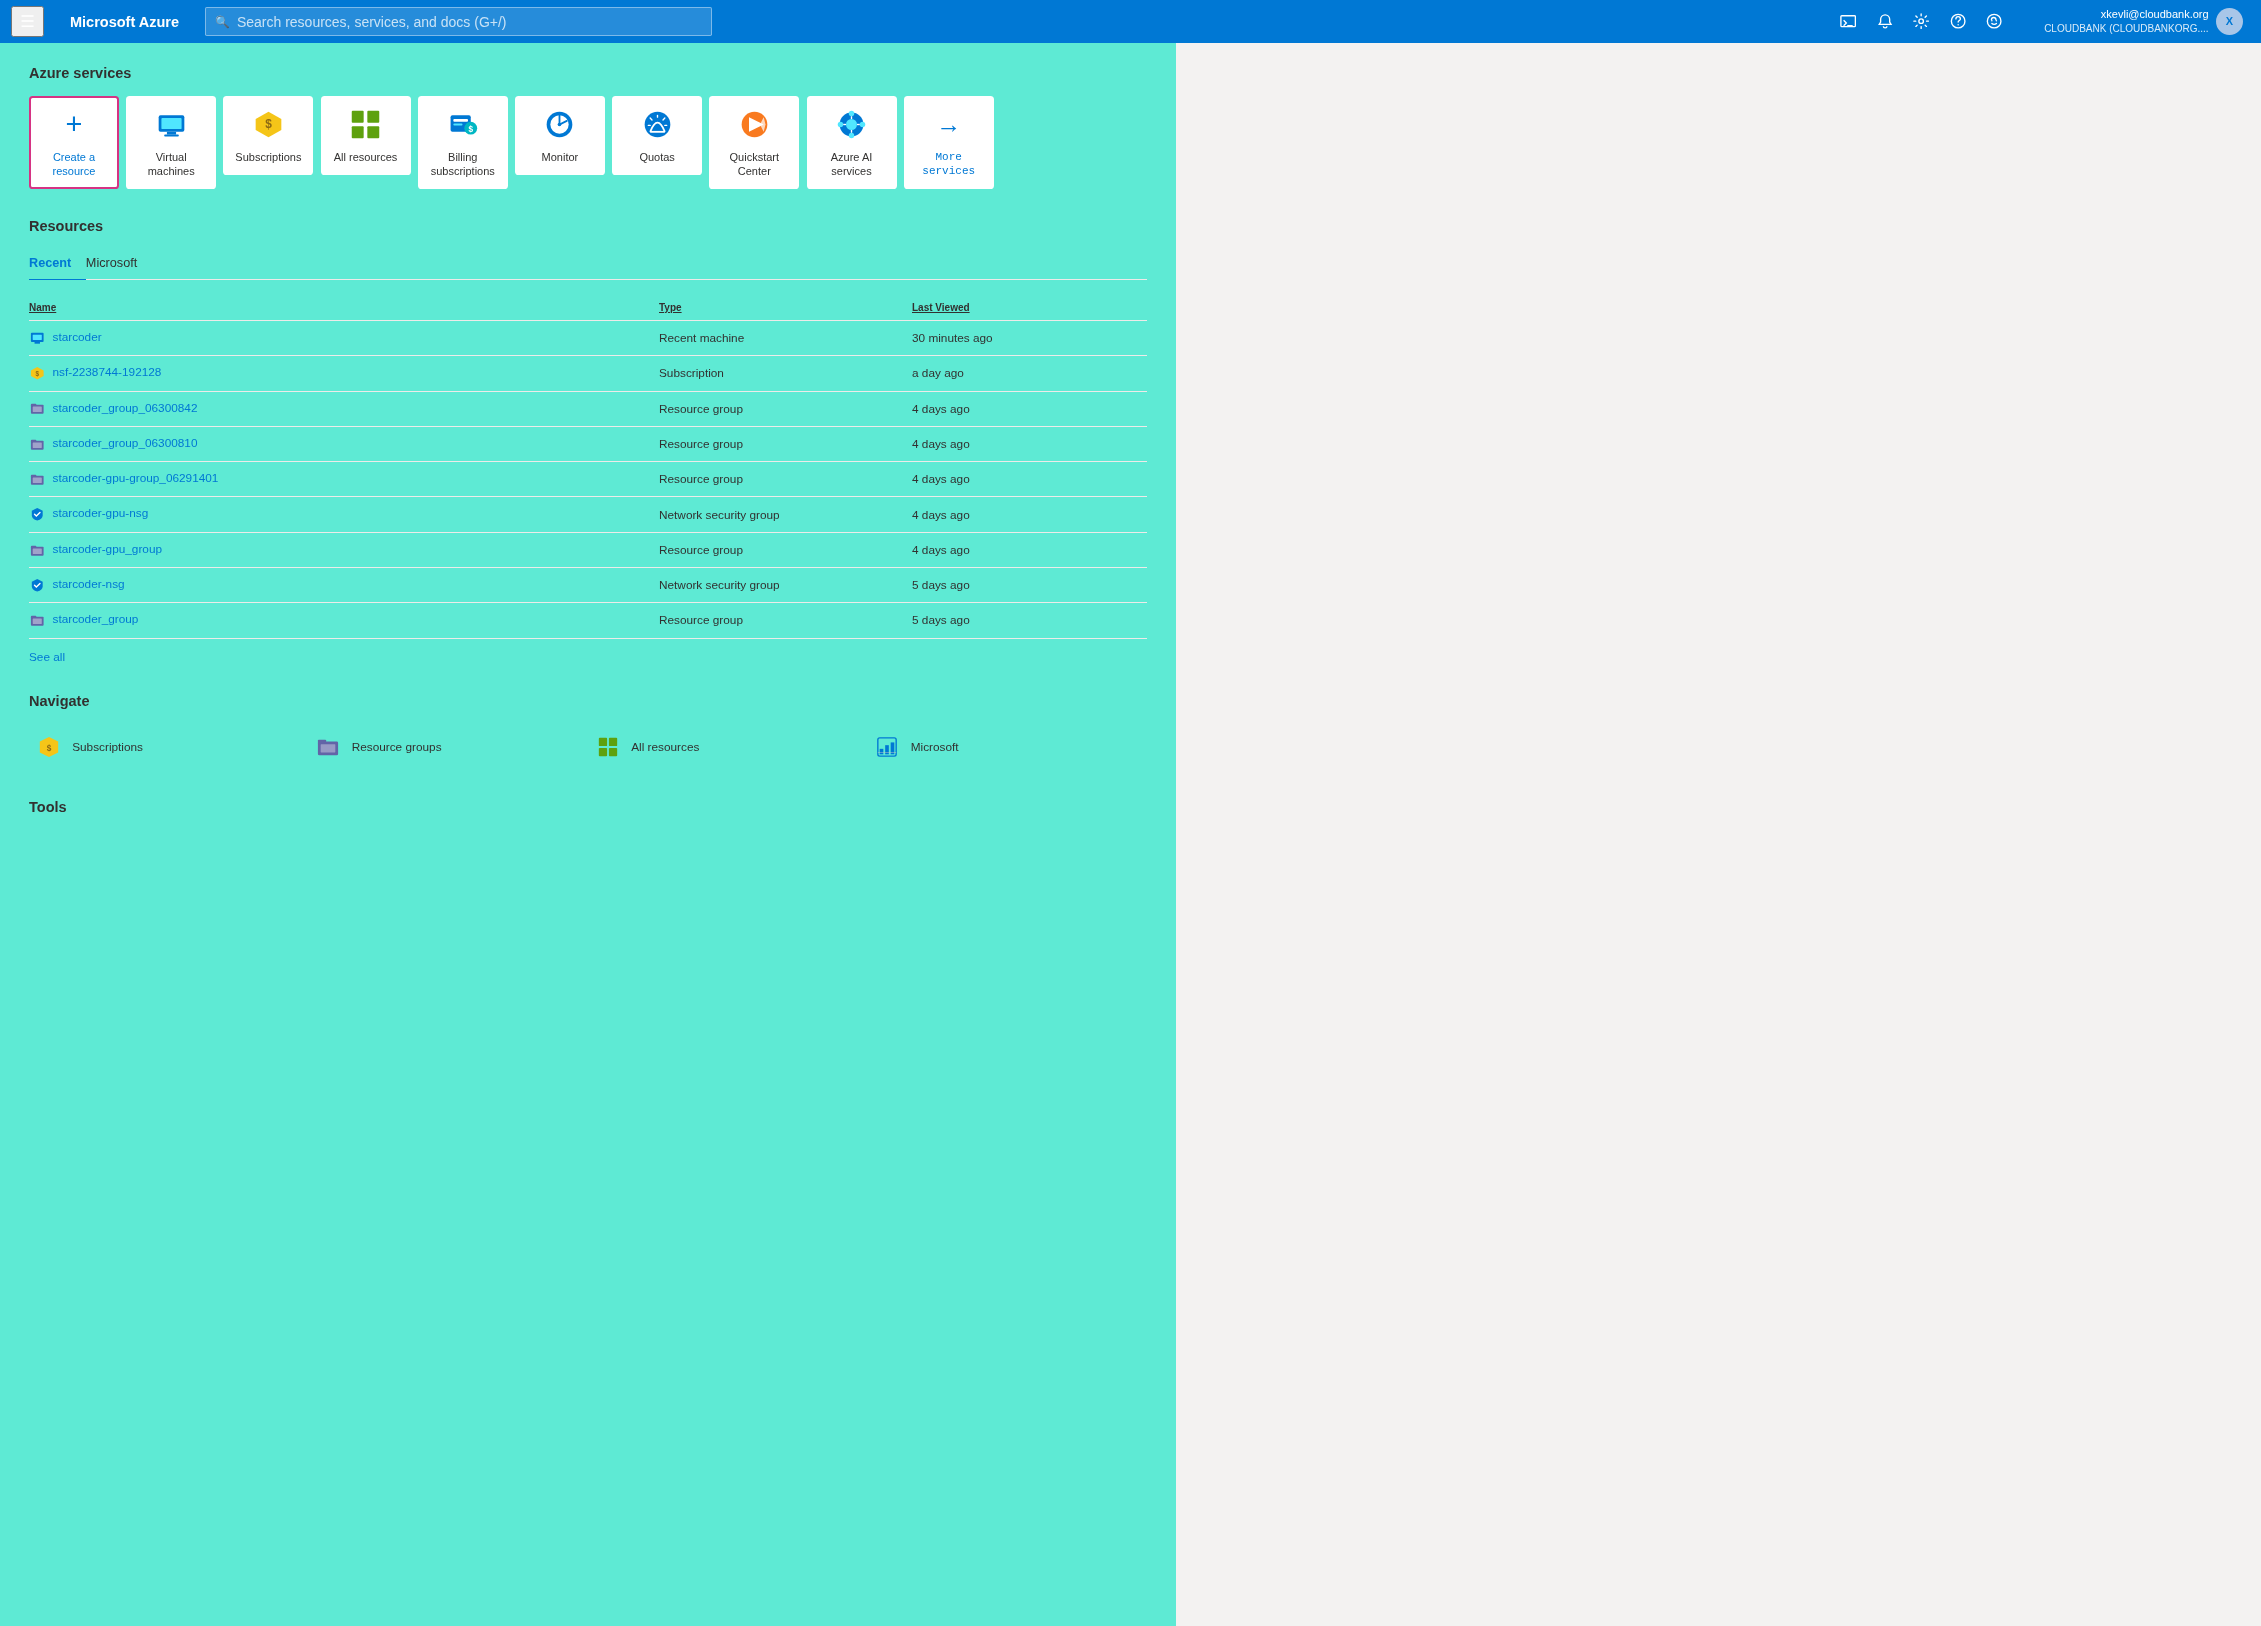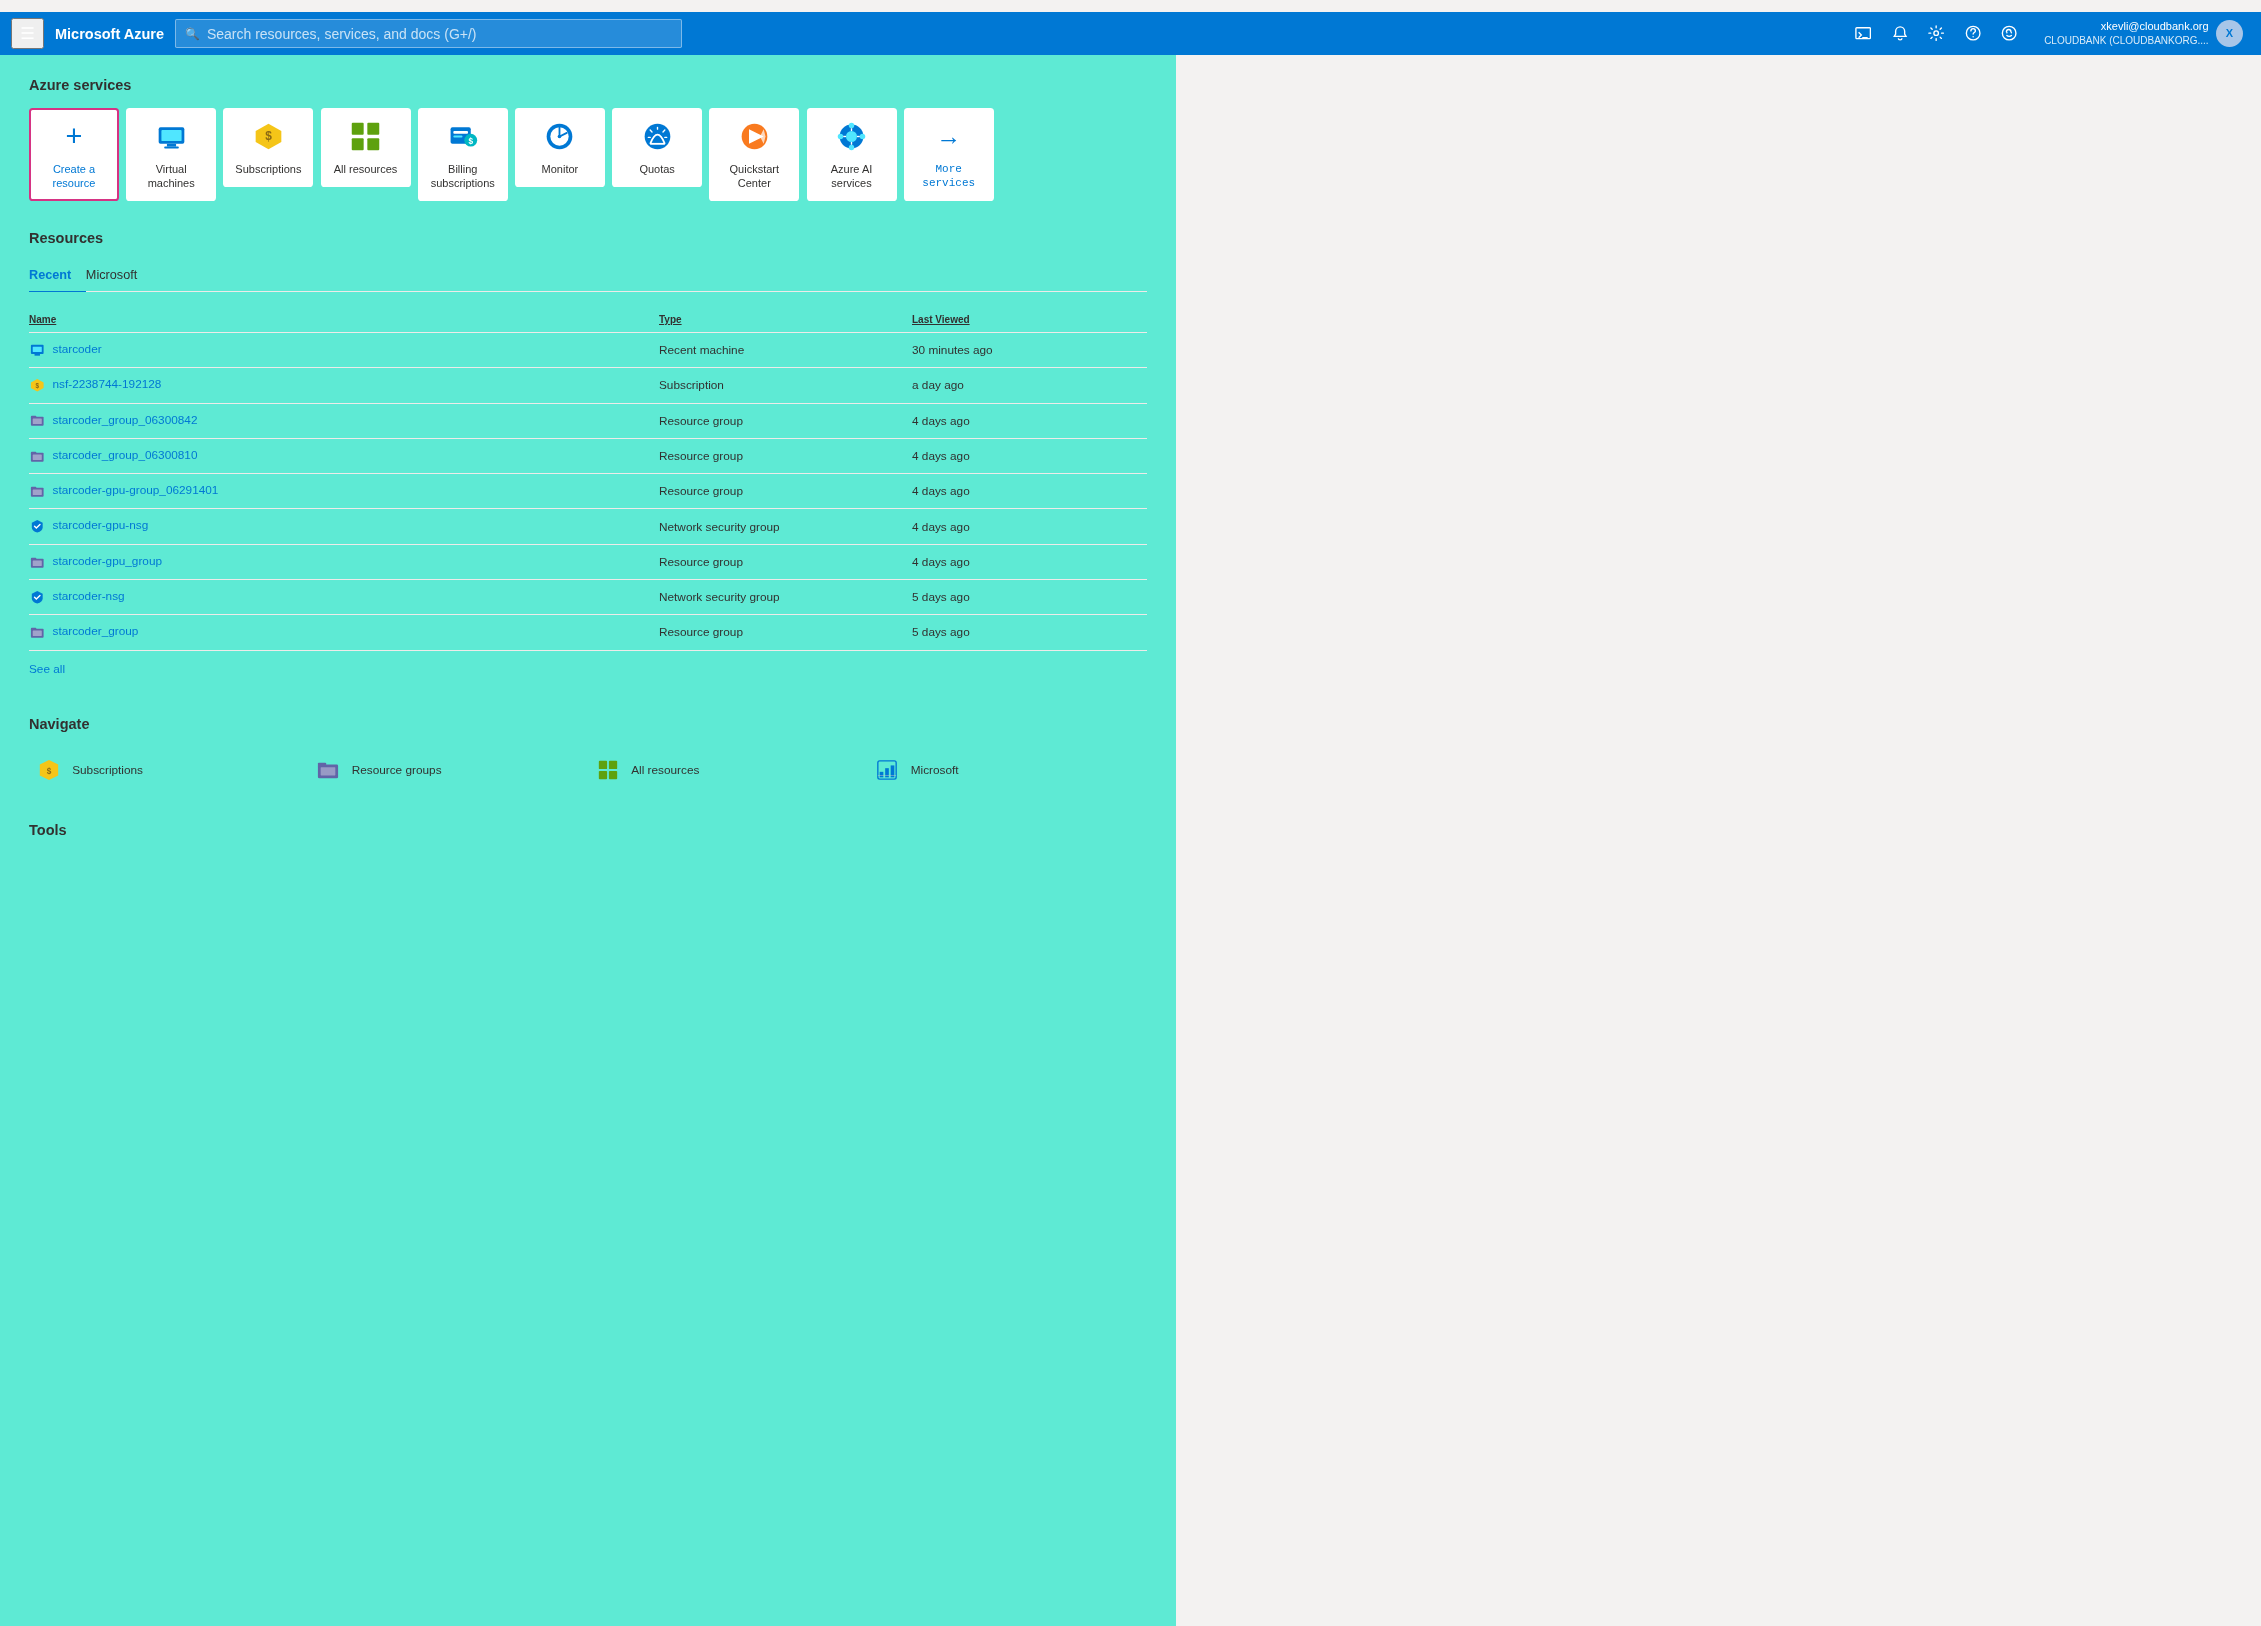--- a/index.html
+++ b/index.html
@@ -5,25 +5,24 @@
     * { box-sizing: border-box; margin: 0; padding: 0; }
     body { font-family: 'Segoe UI', Arial, sans-serif; background: #f3f2f1; color: #323130; font-size: 12.7px; }
 
     
     .topnav {
       background: #0078d4;
       height: 43px;
       display: flex;
       align-items: center;
       padding: 0 11px;
-      gap: 11px;
+      gap: 26px;
       position: sticky;
       top: 0;
       z-index: 100;
-      margin-top: 12px;
     }
     .topnav-hamburger {
       color: white;
       font-size: 16.3px;
       cursor: pointer;
       padding: 3.6px 7.2px;
     }
     .topnav-logo {
       color: white;
       font-size: 14.5px;
@@ -153,21 +152,21 @@
     .service-item.more-services .service-label { color: #0078d4; }
 
     .create-plus {
       color: #0078d4;
       font-size: 29px;
       font-weight: 300;
       line-height: 1;
     }
 
     
-    .resources-section { margin-bottom: 40px; }
+    .resources-section { margin-bottom: 29px; }
     .tabs-row {
       display: flex;
       gap: 0;
       border-bottom: 0.9px solid #edebe9;
       margin-bottom: 14.5px;
     }
     .tab {
       padding: 7.2px 14.5px 9px 0;
       font-size: 12.7px;
       color: #323130;

